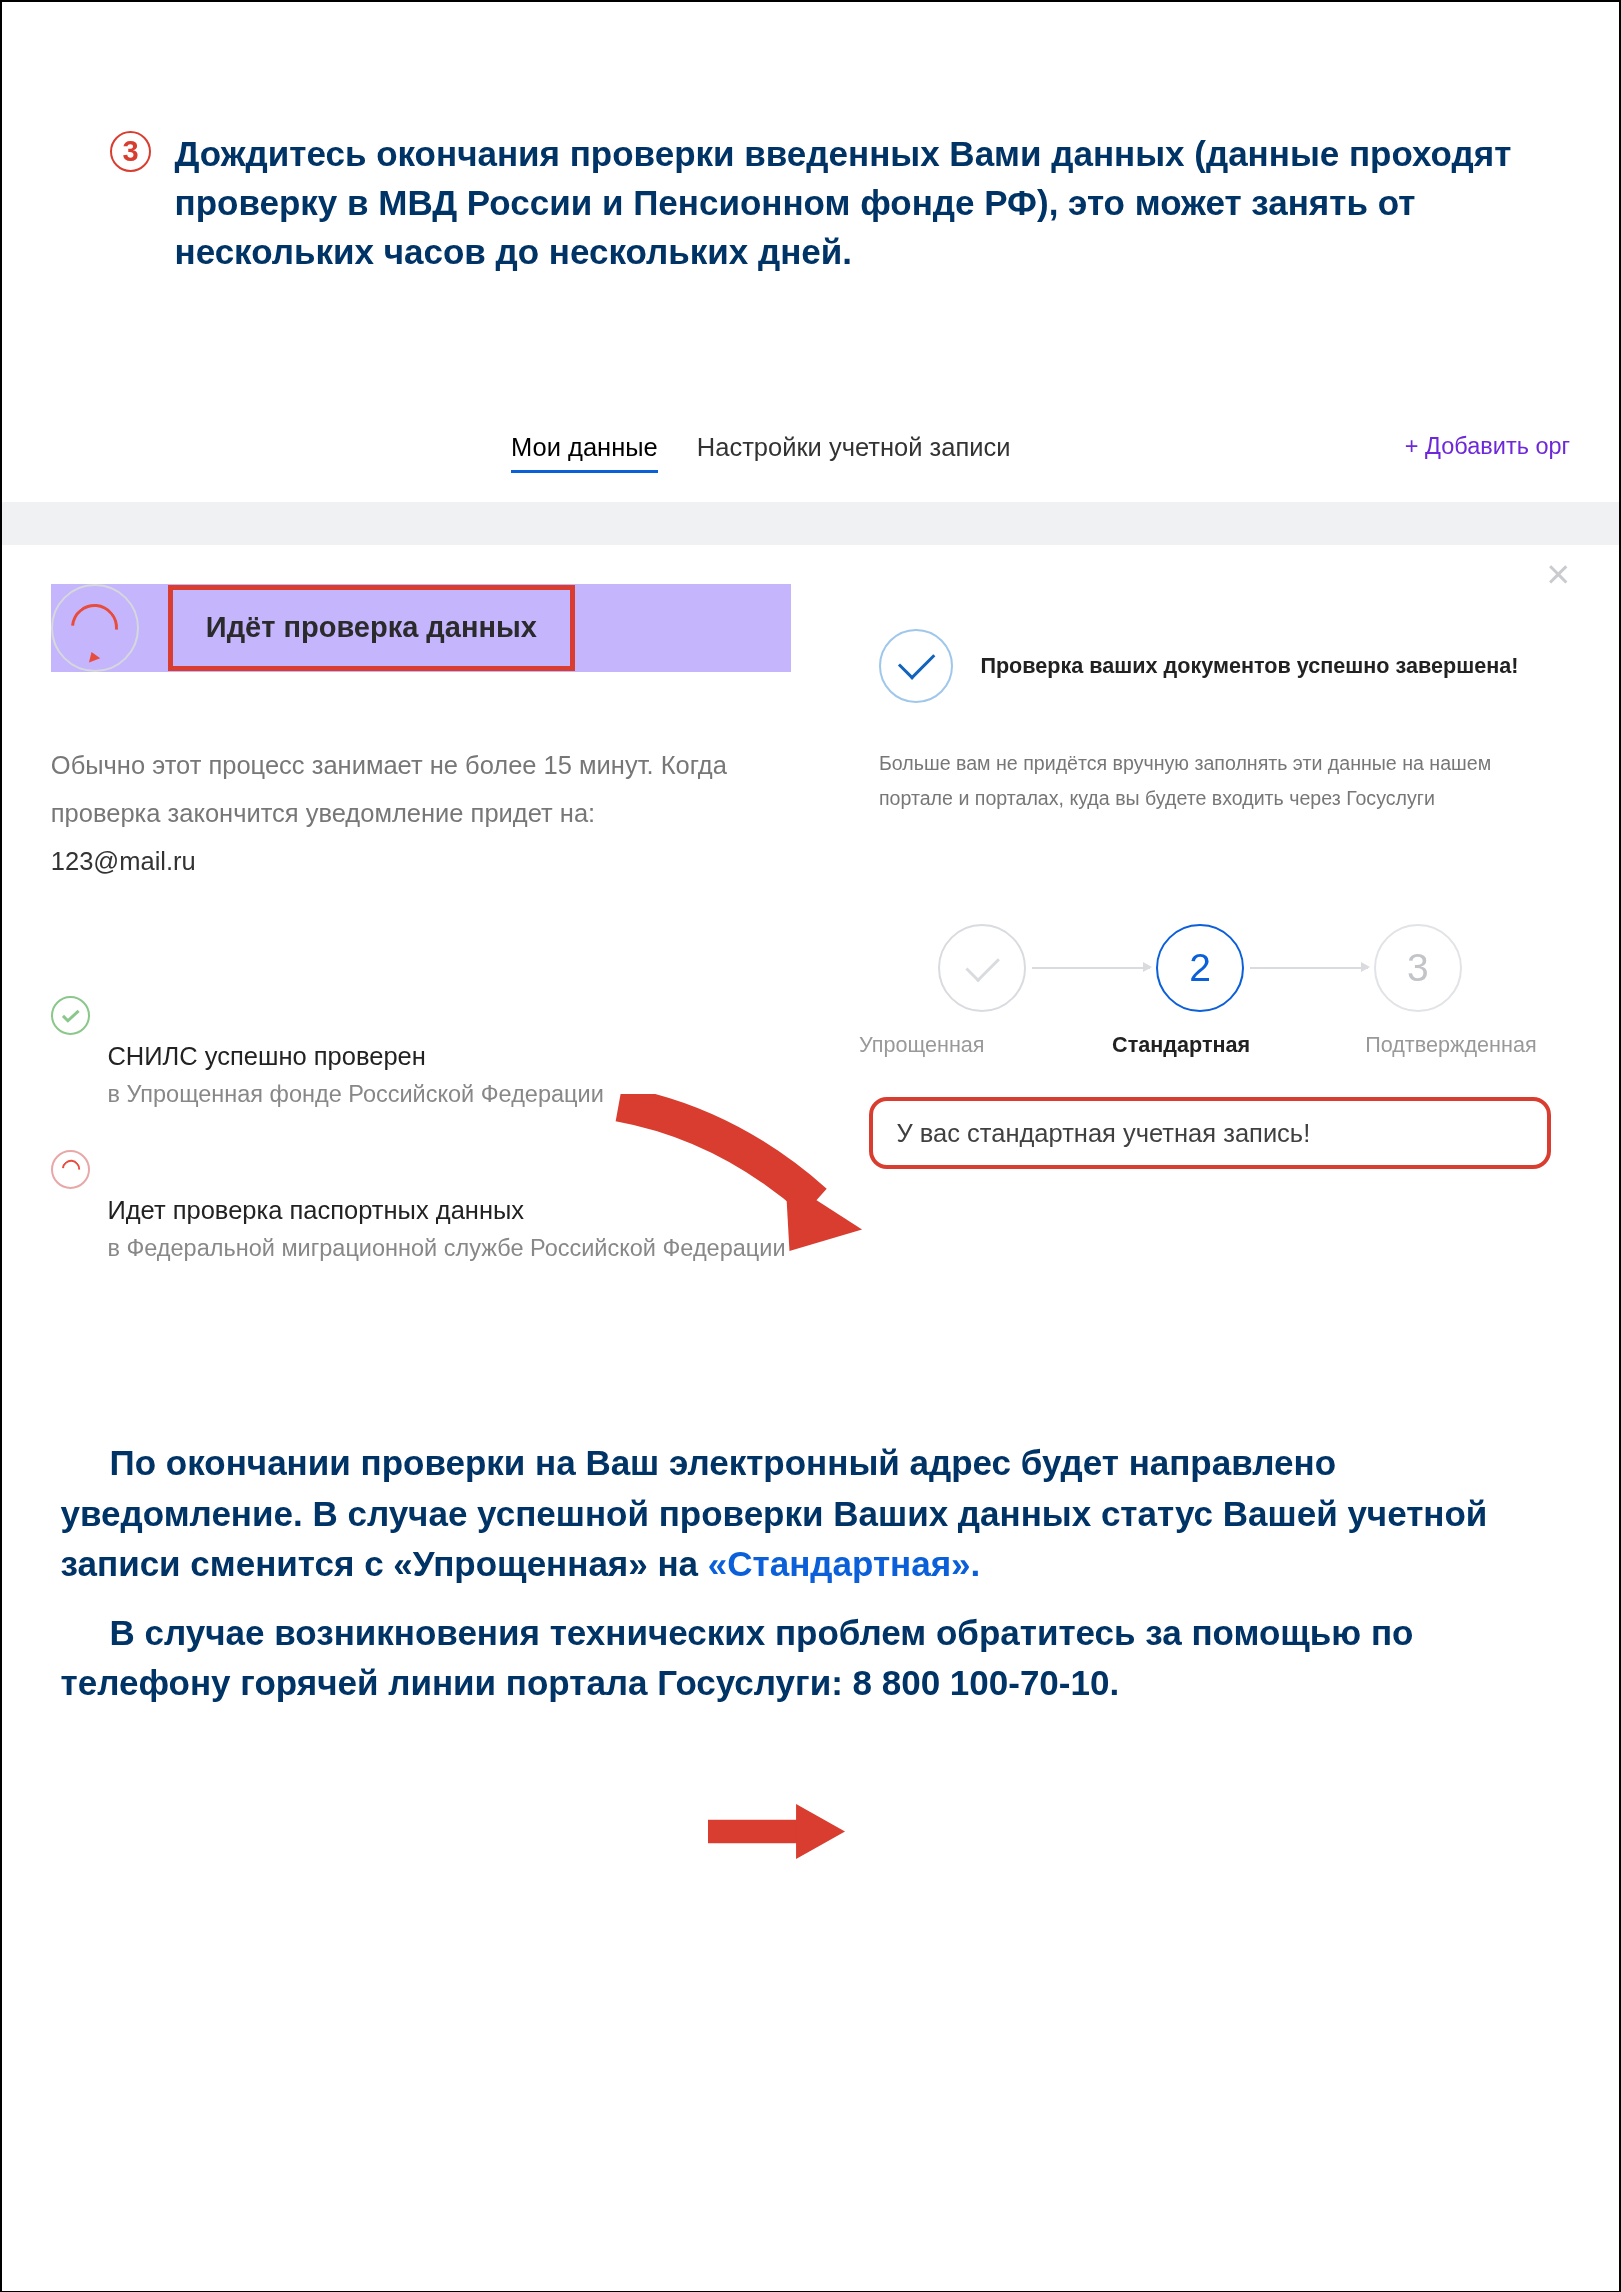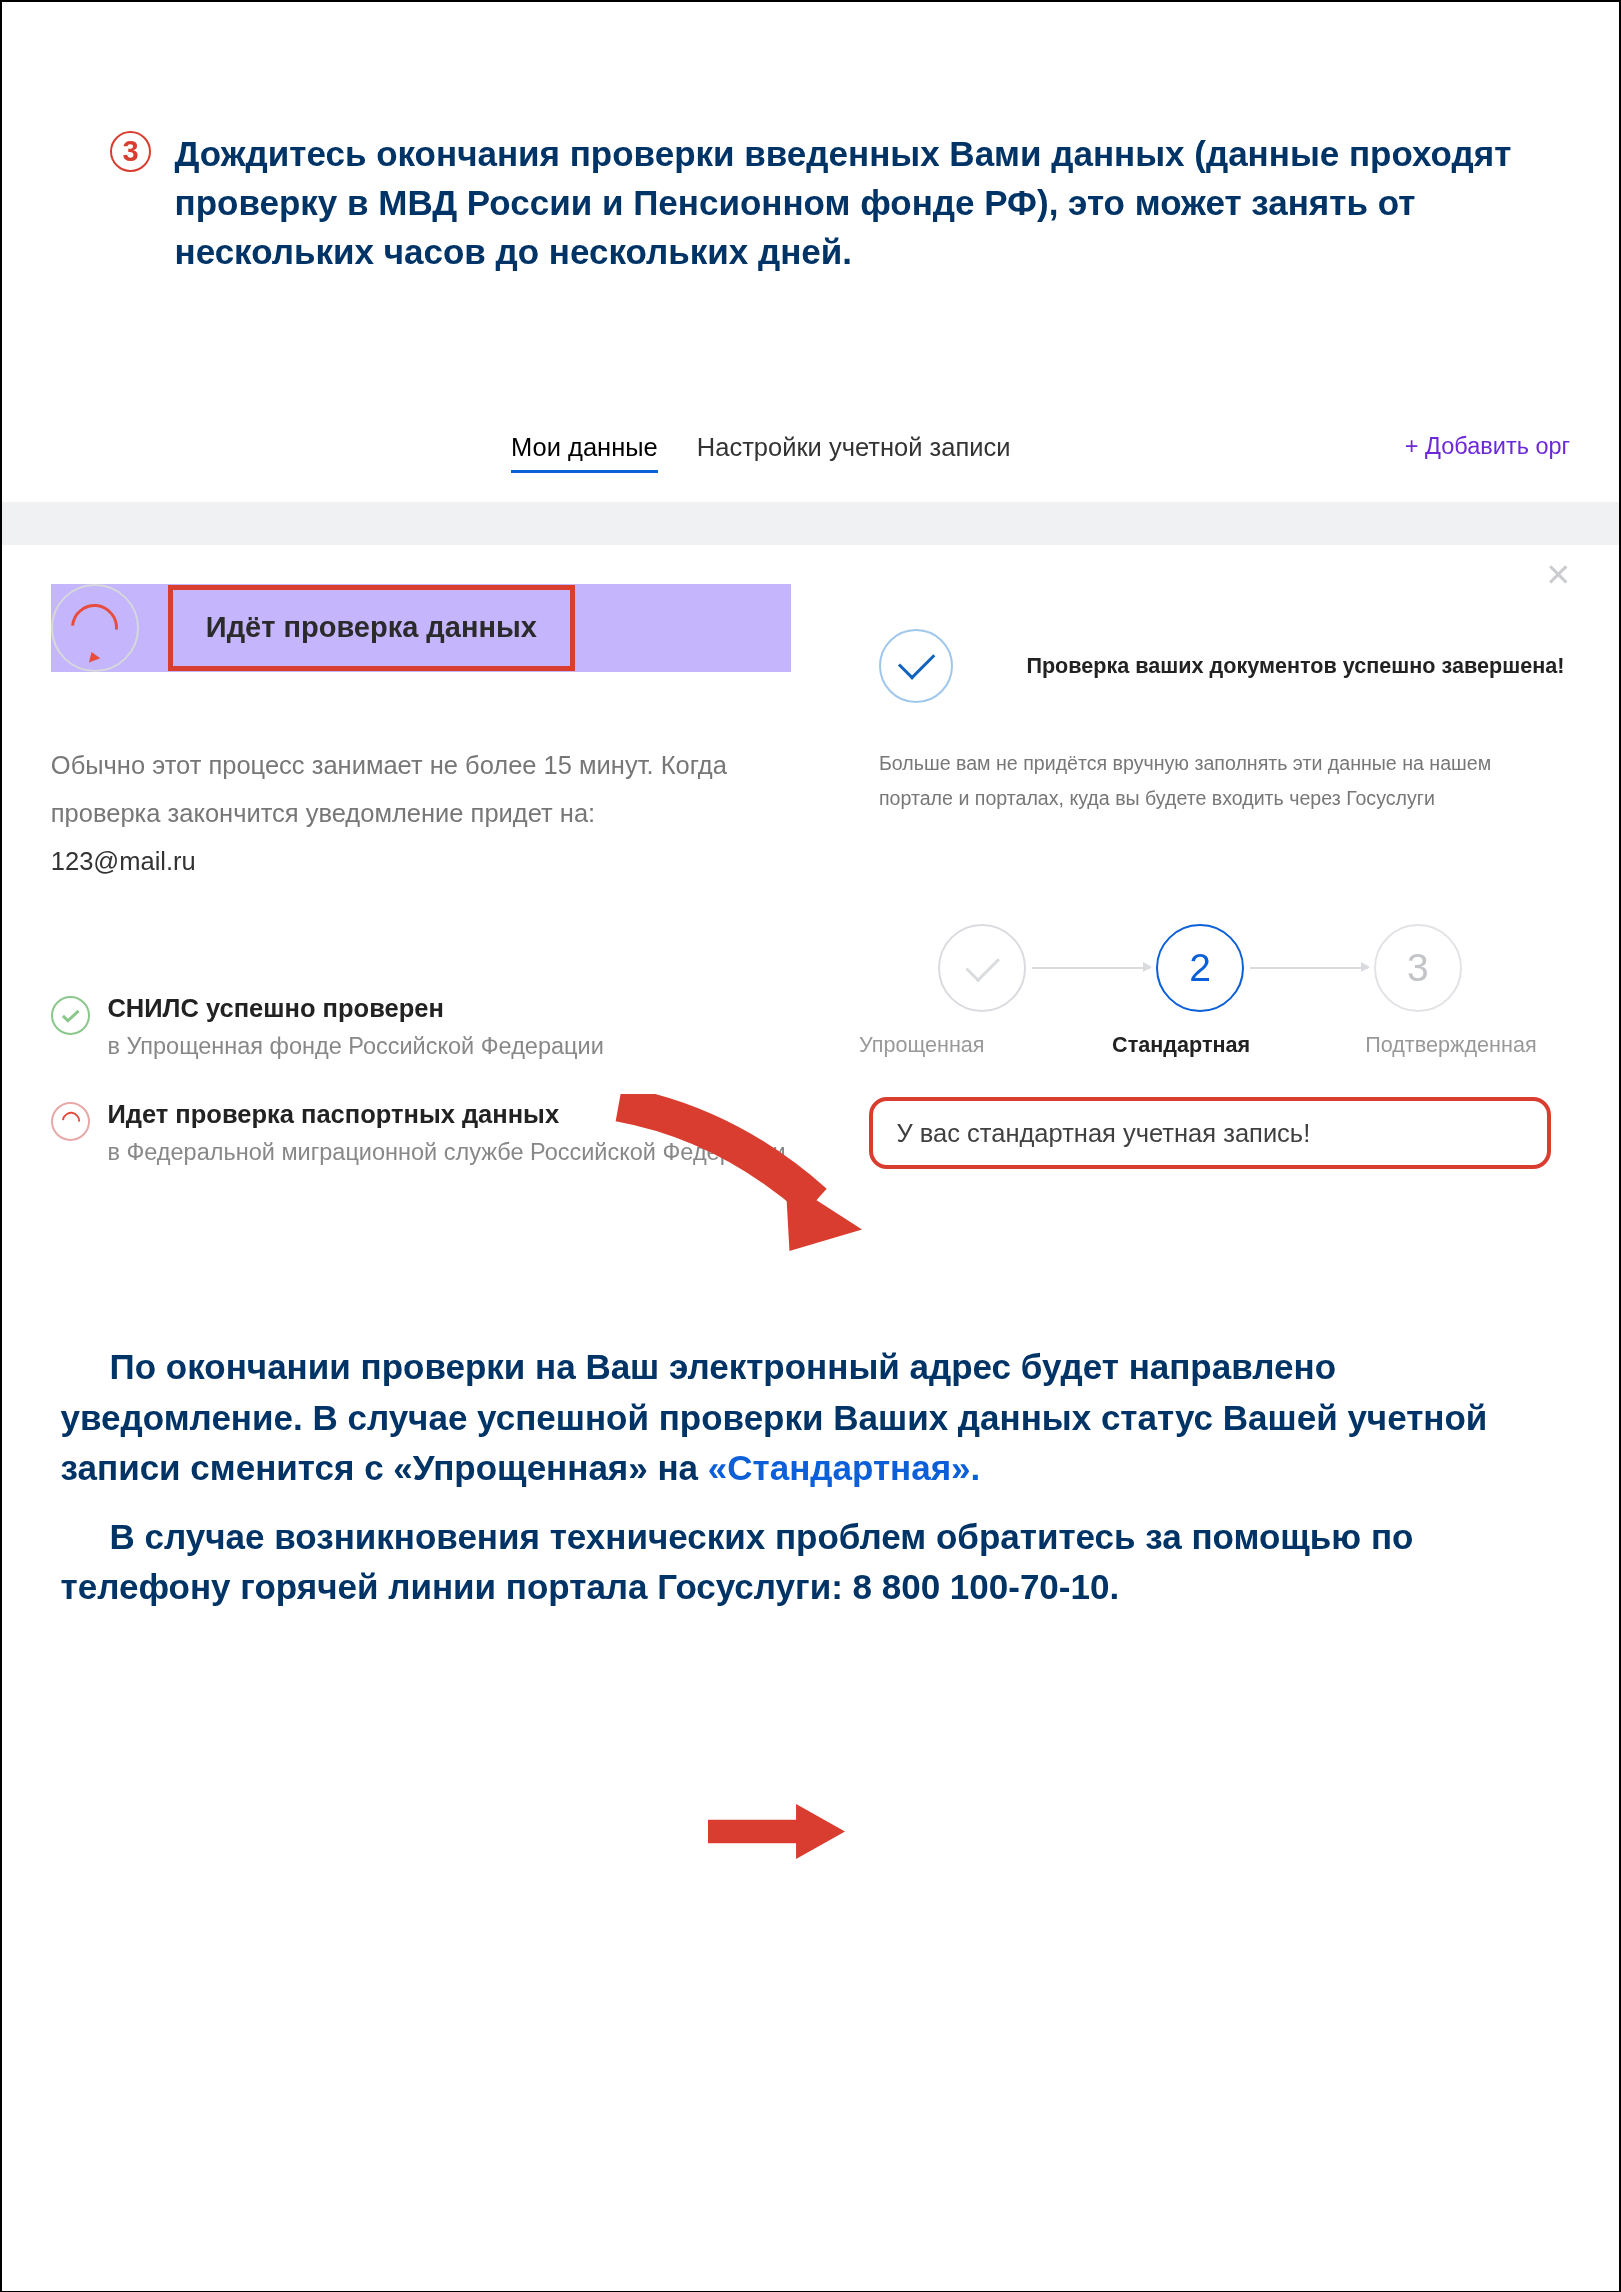--- a/index.html
+++ b/index.html
@@ -56,24 +56,24 @@
     width: 39px; height: 39px; border-radius: 50%; border: 2px solid;
     display: flex; align-items: center; justify-content: center;
     flex-shrink: 0; margin-right: 17.6px; margin-top: 2px;
   }
   .mini-green { border-color: #8ac78a; color: #7bc17b; }
   .mini-red { border-color: #e8a8a8; }
   .mini-red-inner {
     width: 17.6px; height: 17.6px; border: 2px solid #e84c3d; border-radius: 50%;
     border-bottom-color: transparent; border-left-color: transparent; transform: rotate(-40deg);
   }
-  .check-title { font-size: 25.5px; font-weight: bold; color: #222; margin-bottom: 5.9px; }
+  .check-title { font-size: 25.5px; font-weight: normal; color: #222; margin-bottom: 5.9px; margin-top: 48px; }
   .check-sub { font-size: 23.5px; color: #888; line-height: 1.5; }
   .close-x { position: absolute; top: 5.9px; right: 0; font-size: 41px; color: #c9cbcf; font-weight: 200; }
-  .success-row { display: flex; align-items: center; margin-top: 45px; margin-bottom: 43px; padding-left: 49px; gap: 46px; }
+  .success-row { display: flex; align-items: center; margin-top: 45px; margin-bottom: 43px; padding-left: 49px; }
   .blue-check-circle {
     width: 74px; height: 74px; border: 2.9px solid #9fc7eb; border-radius: 50%;
     display: flex; align-items: center; justify-content: center; flex-shrink: 0; margin-right: 27.4px;
   }
   .blue-check { width: 33px; height: 19.6px; border-left: 3.9px solid #1163bb; border-bottom: 3.9px solid #1163bb; transform: rotate(-45deg); margin-top: -9.8px; }
   .success-text { font-size: 21.6px; font-weight: bold; color: #222; line-height: 1.6; }
   .more-text { font-size: 19.6px; color: #777; line-height: 1.8; padding-left: 49px; margin-bottom: 108px; }
   .steps-row { display: flex; align-items: center; justify-content: center; gap: 0; margin-bottom: 19.6px; padding: 0 19.6px; }
   .step-circle {
     width: 88px; height: 88px; border-radius: 50%; border: 2.9px solid;

